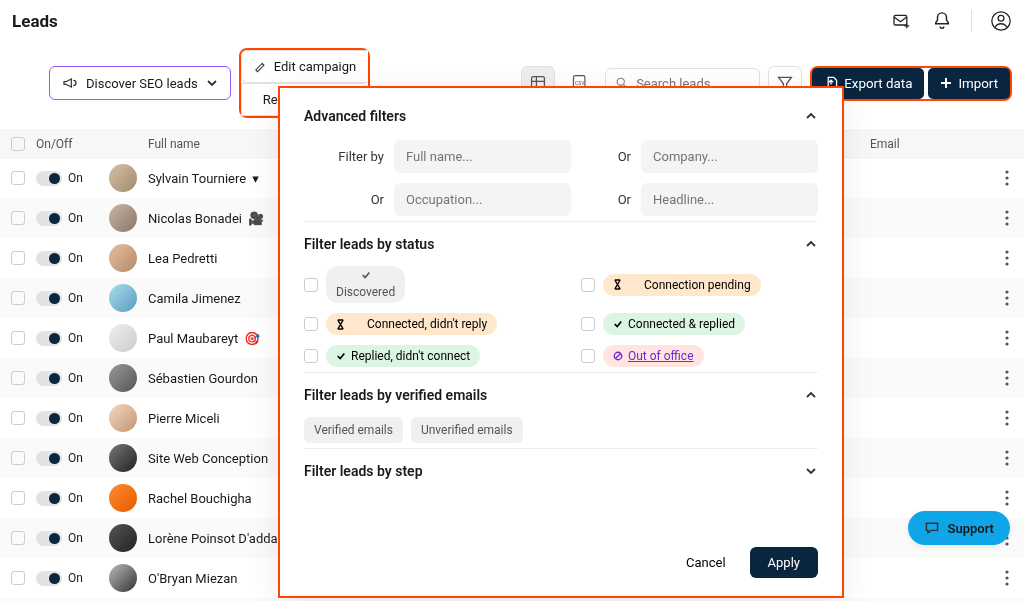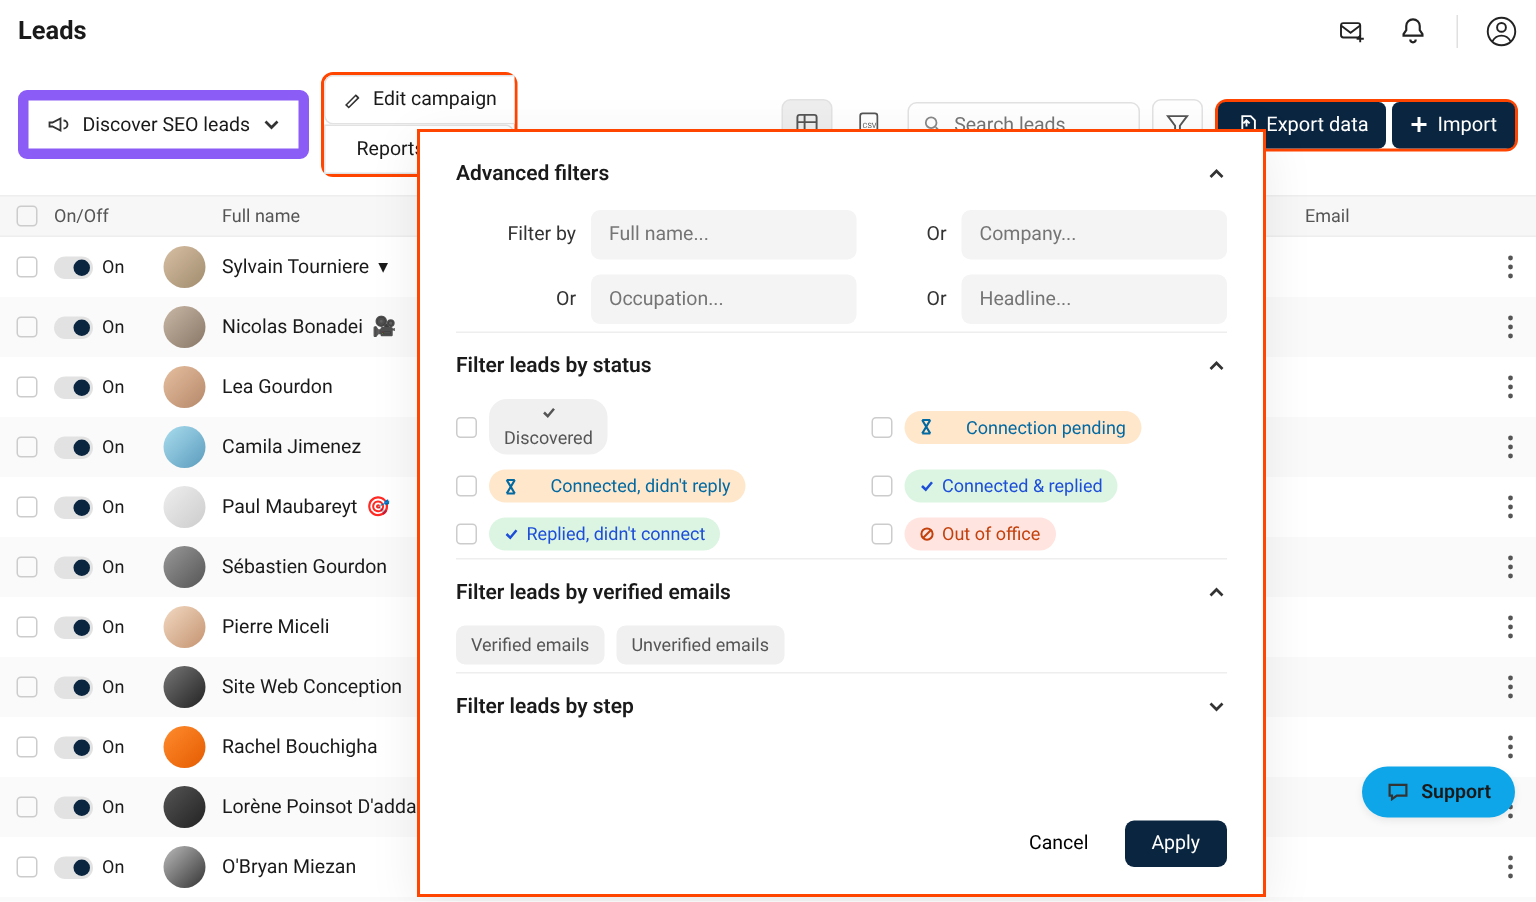--- a/index.html
+++ b/index.html
@@ -4,21 +4,21 @@
 <style>
   * { box-sizing: border-box; margin: 0; padding: 0; font-family: -apple-system, BlinkMacSystemFont, "Segoe UI", Roboto, sans-serif; }
   body { background: #fff; font-size: 13px; color: #1a1a1a; width: 1024px; height: 601px; overflow: hidden; position: relative; }
   .topbar { display: flex; align-items: center; padding: 10px 12px; }
   .title { font-size: 17px; font-weight: 700; }
   .flex-spacer { flex: 1; }
   .top-icons { display: flex; align-items: center; gap: 18px; }
   .icon-btn { width: 22px; height: 22px; display: flex; align-items: center; justify-content: center; cursor: pointer; color: #222; }
   .divider-v { width: 1px; height: 22px; background: #e0e0e0; }
   .toolbar { display: flex; align-items: center; padding: 6px 12px 12px 12px; gap: 8px; }
-  .dropdown-btn { display: flex; align-items: center; gap: 8px; border: 7px solid #8b5cf6; background: #fff; border-radius: 6px; padding: 8px 12px; cursor: pointer; }
+  .dropdown-btn { display: flex; align-items: center; gap: 8px; border: 1px solid #8b5cf6; background: #fff; border-radius: 6px; padding: 8px 12px; cursor: pointer; margin-left: 37px; }
   .btn-group { display: flex; border: 2px solid #ff4500; border-radius: 8px; flex-direction: column; }
   .btn-plain { display: flex; align-items: center; gap: 6px; border: 1px solid #e2e2e2; background: #fff; border-radius: 6px; padding: 8px 12px; cursor: pointer; }
   .btn-group .btn-plain:first-child { border-top-right-radius: 0; border-bottom-right-radius: 0; border-right: none; }
   .btn-group .btn-plain:last-child { border-top-left-radius: 0; border-bottom-left-radius: 0; padding-left: 21px; }
   .tool-icon-btn { width: 34px; height: 34px; display: flex; align-items: center; justify-content: center; border-radius: 6px; border: 1px solid #e2e2e2; cursor: pointer; color: #555; }
   .tool-icon-btn.active { background: #eee; }
   .search-box { display: flex; align-items: center; gap: 8px; border: 1px solid #e2e2e2; border-radius: 6px; padding: 7px 10px; width: 155px; color: #888; }
   .search-box input { border: none; outline: none; width: 100%; font-size: 13px; }
   .right-btn-group { display: flex; border: 2px solid #ff4500; border-radius: 8px; gap: 4px; padding: 0; }
   .btn-dark { display: flex; align-items: center; gap: 6px; background: #0a2540; color: #fff; border-radius: 5px; padding: 8px 12px; cursor: pointer; border: none; }
@@ -52,23 +52,23 @@
   .section-title { font-size: 14px; font-weight: 600; }
   .chevron { width: 14px; height: 14px; display:flex; align-items:center; justify-content:center; color:#333; }
   .filter-grid { display: grid; grid-template-columns: 80px 1fr 50px 1fr; gap: 10px; align-items: center; margin-top: 16px; }
   .filter-label { text-align: right; font-size: 13px; color: #333; }
   .filter-input { background: #f4f4f4; border: none; border-radius: 6px; padding: 9px 12px; font-size: 13px; color: #888; width: 100%; }
   .status-grid { display:grid; grid-template-columns: 1fr 1fr; gap: 10px 40px; margin-top: 14px; }
   .status-item { display:flex; align-items:center; gap:8px; }
   .status-check { width: 14px; height: 14px; border: 1.5px solid #ccc; border-radius: 3px; }
   .status-pill { display:inline-flex; align-items:center; gap:5px; border-radius: 12px; padding: 4px 10px; font-size: 12px; }
   .pill-gray { background:#f0f0f0; color:#555;flex-direction:column; }
-  .pill-orange { background:#ffe7cc; color:#0369a1;gap:22px; }
-  .pill-green { background:#dcf5e2; color:#1d4ed8; }
-  .pill-red { background:#ffe4e0; color:#c2410c; }
+  .pill-orange { background:#ffe7cc; color:#000000;gap:22px; }
+  .pill-green { background:#dcf5e2; color:#000000; }
+  .pill-red { background:#ffe4e0; color:#6d28d9;text-decoration:underline; }
   .chip-row { display:flex; gap:8px; margin-top:14px; }
   .chip { background:#f0f0f0; border-radius:6px; padding:6px 10px; font-size:12px; color:#555; cursor:pointer; }
   .panel-footer { display:flex; justify-content:flex-end; gap:10px; margin-top:auto; padding-top:10px; }
   .btn-cancel { background:none; border:none; font-size:13px; cursor:pointer; padding:8px 14px; }
   .btn-apply { background:#0a2540; color:#fff; border:none; border-radius:6px; padding:8px 18px; font-size:13px; cursor:pointer; }
   .support-btn { position:absolute; right:14px; bottom:56px; background:#0ea5e9; border-radius:18px; padding:9px 16px; display:flex; align-items:center; gap:7px; cursor:pointer; box-shadow:0 2px 6px rgba(0,0,0,0.08); font-weight:600; }
   svg { display:block; }
 </style>
 </head>
 <body>
@@ -244,21 +244,21 @@
     <div class="cell-toggle">
       <div class="toggle">
           <div class="knob"></div>
         </div>
       <span class="toggle-label">On</span>
     </div>
     <div class="cell-avatar">
         <div class="avatar a3"></div>
       </div>
     <div class="cell-name">
-        <span>Lea Gourdon</span>
+        <span>Lea Pedretti</span>
       </div>
     <div class="cell-gap"></div>
     <div class="cell-more">
       <svg width="4" height="16" viewBox="0 0 4 16" fill="#555">
           <circle cx="2" cy="2" r="1.6"></circle>
           <circle cx="2" cy="8" r="1.6"></circle>
           <circle cx="2" cy="14" r="1.6"></circle>
         </svg>
     </div>
     </div>

